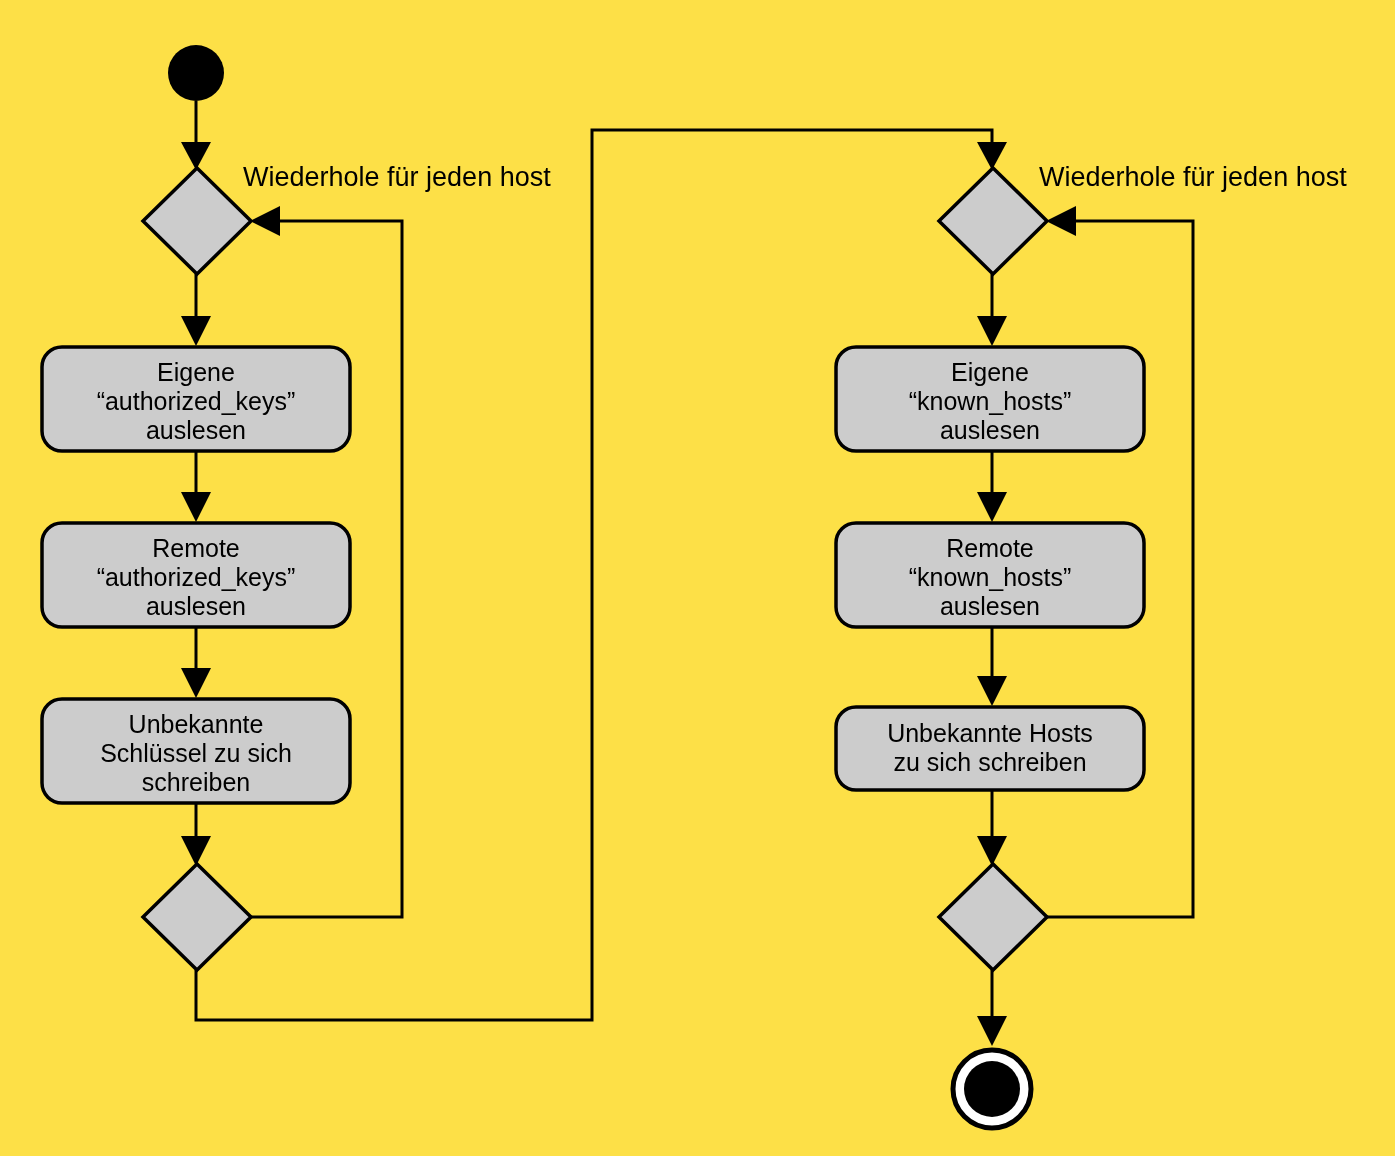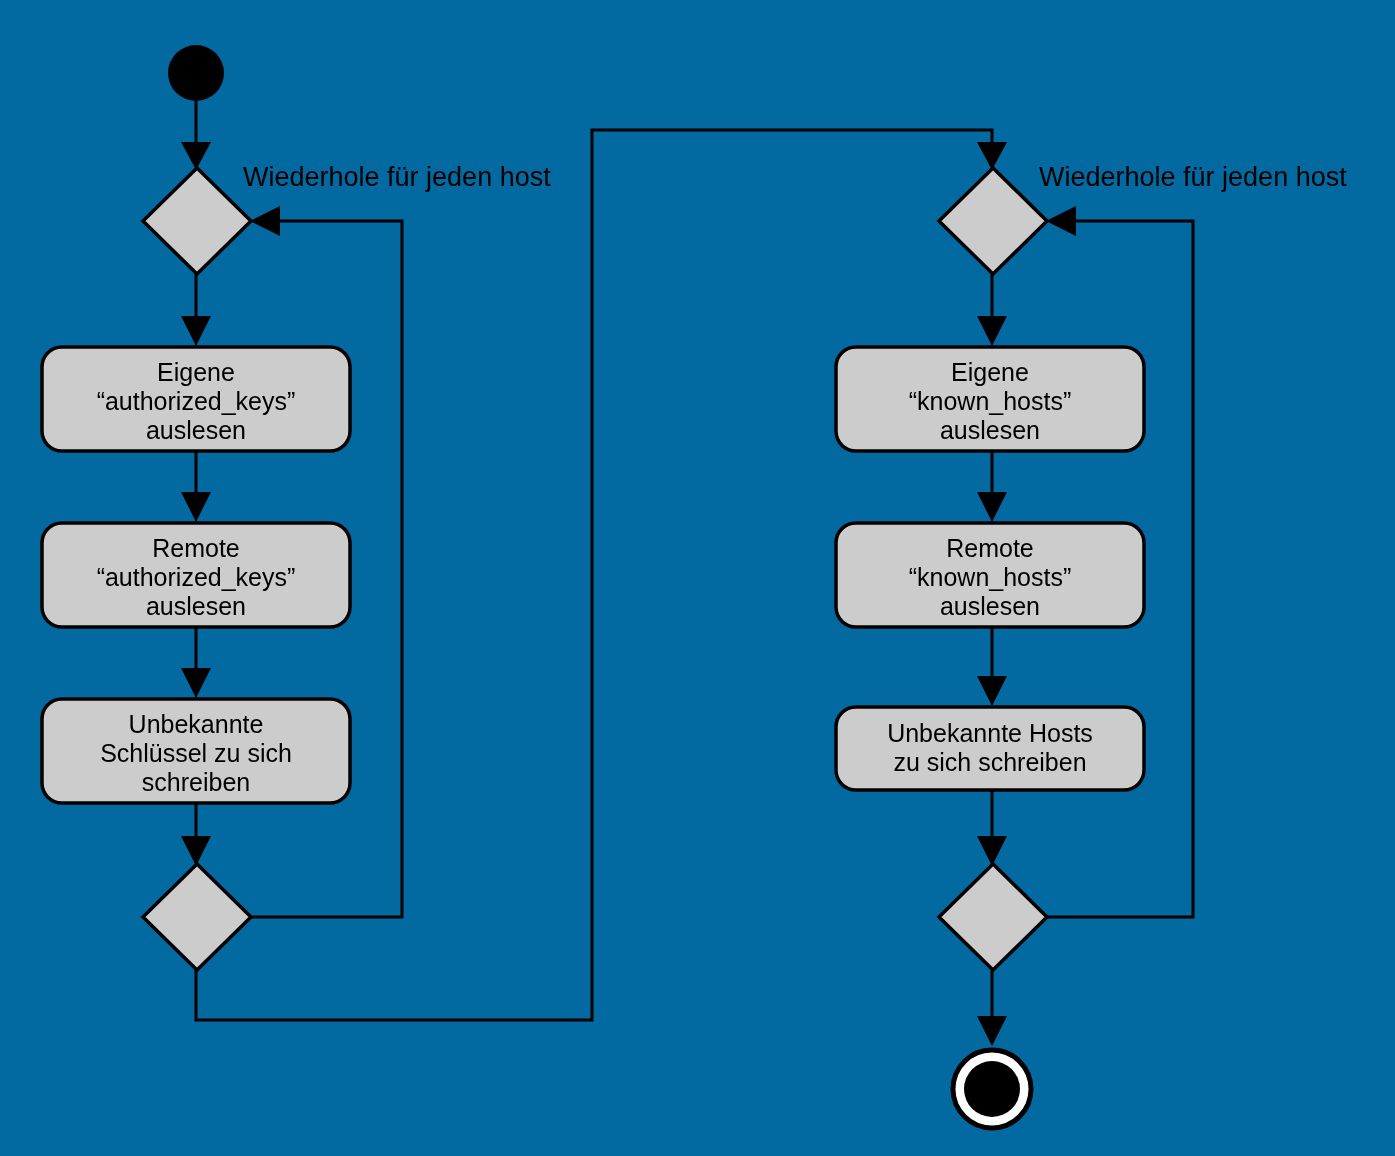--- a/index.html
+++ b/index.html
@@ -8,21 +8,21 @@
     padding: 0;
     background: #ffffff;
   }
   body {
     font-family: "Liberation Sans", sans-serif;
   }
   #diagram-root {
     position: relative;
     width: 1395px;
     height: 1156px;
-    background: #0369a1;
+    background: #fde047;
     overflow: hidden;
   }
   #diagram-svg {
     position: absolute;
     top: 0;
     left: 0;
     width: 1395px;
     height: 1156px;
     display: block;
   }

